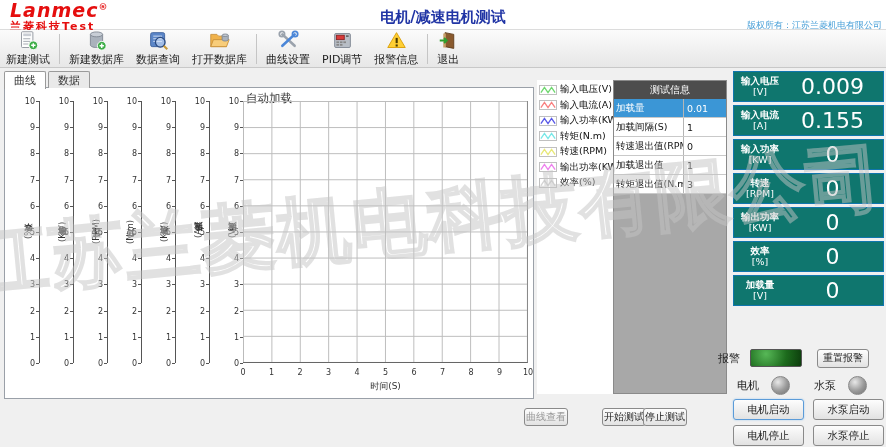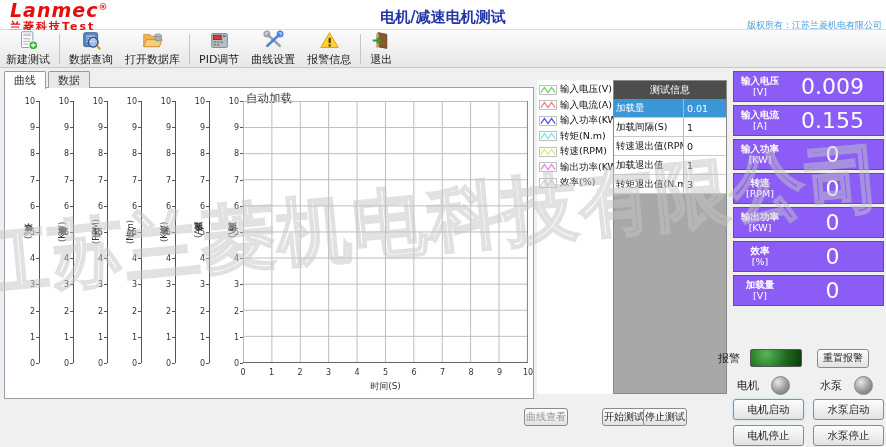--- a/index.html
+++ b/index.html
@@ -74,21 +74,21 @@
                line-height:18px; }
   .tt-row { height:19px; display:flex; background:#fff; border-bottom:1px solid #c9c9c9;
             font-size:9.5px; color:#111; align-items:center; }
   .tt-row.selected { background:#3b96d6; color:#fff; }
   .tt-label { width:69px; padding-left:2px; white-space:nowrap; overflow:hidden; }
   .tt-div { width:1px; height:100%; background:#b5b5b5; }
   .tt-value { flex:1; padding-left:3px; }
 
   
   .right { position:absolute; left:733px; top:71px; width:151px; z-index:2; }
-  .tile { height:31px; margin-bottom:3px; background:#8b5cf6; border:1px solid #0f76ad;
+  .tile { height:31px; margin-bottom:3px; background:#0f766e; border:1px solid #0f76ad;
           display:flex; align-items:center; }
   .tile-name { width:52px; color:#fff; text-align:center; line-height:1.15; }
   .tile-name .n { display:block; font-size:9.5px; font-weight:bold; }
   .tile-name .u { display:block; font-size:9.5px; }
   .tile-value { flex:1; text-align:center; color:#fff; font-size:22px; padding-right:4px; }
 
   .alarm-row { position:absolute; left:718px; top:347px; width:151px; height:22px; z-index:2;
                display:flex; align-items:center; }
   .alarm-label { font-size:11px; color:#222; width:32px; }
   .alarm-led { width:52px; height:18px; border:1px solid #555; border-radius:2px;
@@ -133,58 +133,67 @@
             <rect x="6" y="4" width="9" height="3" fill="#c9cdd4"></rect>
             <path d="M6 10h8M6 13h8M6 16h6" stroke="#9aa0a8"></path>
             <circle cx="17.5" cy="17.5" r="5" fill="#3fae49" stroke="#fff"></circle>
             <path d="M17.5 15v5M15 17.5h5" stroke="#fff" stroke-width="1.6"></path>
           </svg></span>
         <span class="tool-label">新建测试</span>
       </div>
       <div class="tool-sep"></div>
       <div class="tool-btn">
         <span><svg viewBox="0 0 24 24" width="21" height="21">
+            <path d="M5 5v12c0 1.7 3 3 7 3s7-1.3 7-3V5" fill="#aab2bc" stroke="#7d8590"></path>
+            <ellipse cx="12" cy="5" rx="7" ry="2.8" fill="#c8ced6" stroke="#7d8590"></ellipse>
+            <circle cx="18" cy="18" r="5" fill="#3fae49" stroke="#fff"></circle>
+            <path d="M18 15.5v5M15.5 18h5" stroke="#fff" stroke-width="1.6"></path>
+          </svg></span>
+        <span class="tool-label">新建数据库</span>
+      </div>
+      <div class="tool-btn">
+        <span><svg viewBox="0 0 24 24" width="21" height="21">
             <rect x="3" y="3" width="16" height="16" rx="2" fill="#5b86c8" stroke="#3a5f9a"></rect>
             <path d="M6 7h10M6 10h10M6 13h10" stroke="#dce6f5"></path>
             <circle cx="14" cy="14" r="5.5" fill="rgba(220,235,255,.55)" stroke="#2a4a80" stroke-width="1.5"></circle>
             <path d="M18 18l4 4" stroke="#c89a3a" stroke-width="2.5"></path>
           </svg></span>
         <span class="tool-label">数据查询</span>
       </div>
       <div class="tool-btn">
         <span><svg viewBox="0 0 24 24" width="21" height="21">
             <path d="M2 5h7l2 2h9v12H2z" fill="#f0b24a" stroke="#c8903a"></path>
             <path d="M2 19l3-8h18l-3 8z" fill="#f8cd7a" stroke="#c8903a"></path>
             <path d="M15 6v5c0 .9 1.6 1.6 3.5 1.6S22 11.9 22 11V6" fill="#aab2bc" stroke="#7d8590"></path>
             <ellipse cx="18.5" cy="6" rx="3.5" ry="1.4" fill="#c8ced6" stroke="#7d8590"></ellipse>
           </svg></span>
         <span class="tool-label">打开数据库</span>
       </div>
       <div class="tool-sep"></div>
+      <div class="tool-btn">
+        <span><svg viewBox="0 0 24 24" width="21" height="21">
+            <path d="M5 5l14 13" stroke="#9aa2ac" stroke-width="3" stroke-linecap="round"></path>
+            <circle cx="4.5" cy="4.5" r="3" fill="none" stroke="#9aa2ac" stroke-width="2"></circle>
+            <path d="M19 5L5 18" stroke="#4a86d8" stroke-width="3" stroke-linecap="round"></path>
+            <circle cx="19.5" cy="4.5" r="3" fill="none" stroke="#4a86d8" stroke-width="2"></circle>
+          </svg></span>
+        <span class="tool-label">曲线设置</span>
+      </div>
       <div class="tool-btn">
         <span><svg viewBox="0 0 24 24" width="21" height="21">
             <rect x="3" y="4" width="18" height="16" rx="1.5" fill="#b8bec6" stroke="#7d8590"></rect>
             <rect x="5" y="6" width="9" height="5" fill="#d83a3a" stroke="#8a2020"></rect>
             <rect x="16" y="6" width="3" height="2" fill="#666"></rect>
             <rect x="5" y="13" width="3" height="2" fill="#888"></rect>
             <rect x="9" y="13" width="3" height="2" fill="#888"></rect>
             <rect x="13" y="13" width="3" height="2" fill="#888"></rect>
             <rect x="5" y="16" width="3" height="2" fill="#888"></rect>
             <rect x="9" y="16" width="3" height="2" fill="#888"></rect>
           </svg></span>
         <span class="tool-label">PID调节</span>
-      </div>
-      <div class="tool-btn">
-        <span><svg viewBox="0 0 24 24" width="21" height="21">
-            <path d="M5 5l14 13" stroke="#9aa2ac" stroke-width="3" stroke-linecap="round"></path>
-            <circle cx="4.5" cy="4.5" r="3" fill="none" stroke="#9aa2ac" stroke-width="2"></circle>
-            <path d="M19 5L5 18" stroke="#4a86d8" stroke-width="3" stroke-linecap="round"></path>
-            <circle cx="19.5" cy="4.5" r="3" fill="none" stroke="#4a86d8" stroke-width="2"></circle>
-          </svg></span>
-        <span class="tool-label">曲线设置</span>
       </div>
       <div class="tool-btn">
         <span><svg viewBox="0 0 24 24" width="21" height="21">
             <path d="M12 3L22 20H2z" fill="#ffcf33" stroke="#d89a00"></path>
             <rect x="11" y="9" width="2.4" height="6" fill="#4a3a00"></rect>
             <rect x="11" y="16.5" width="2.4" height="2.4" fill="#4a3a00"></rect>
           </svg></span>
         <span class="tool-label">报警信息</span>
       </div>
       <div class="tool-sep"></div>
@@ -532,21 +541,21 @@
 
   <div class="alarm-row">
     <div class="alarm-label">报警</div>
     <div class="alarm-led"></div>
     <button class="btn alarm-reset">重置报警</button>
   </div>
 
   <div class="device-row">
     <div class="device-label" style="margin-left:4px;">电机</div>
     <div class="led-circle" style="margin-left:12px;"></div>
-    <div class="device-label" style="margin-left:30px;">水泵</div>
+    <div class="device-label" style="margin-left:24px;">水泵</div>
     <div class="led-circle" style="margin-left:12px;"></div>
   </div>
 
   <div class="ctl-grid">
     <button class="btn ctl-btn focused">电机启动</button>
     <button class="btn ctl-btn">水泵启动</button>
     <button class="btn ctl-btn">电机停止</button>
     <button class="btn ctl-btn">水泵停止</button>
   </div>
 

